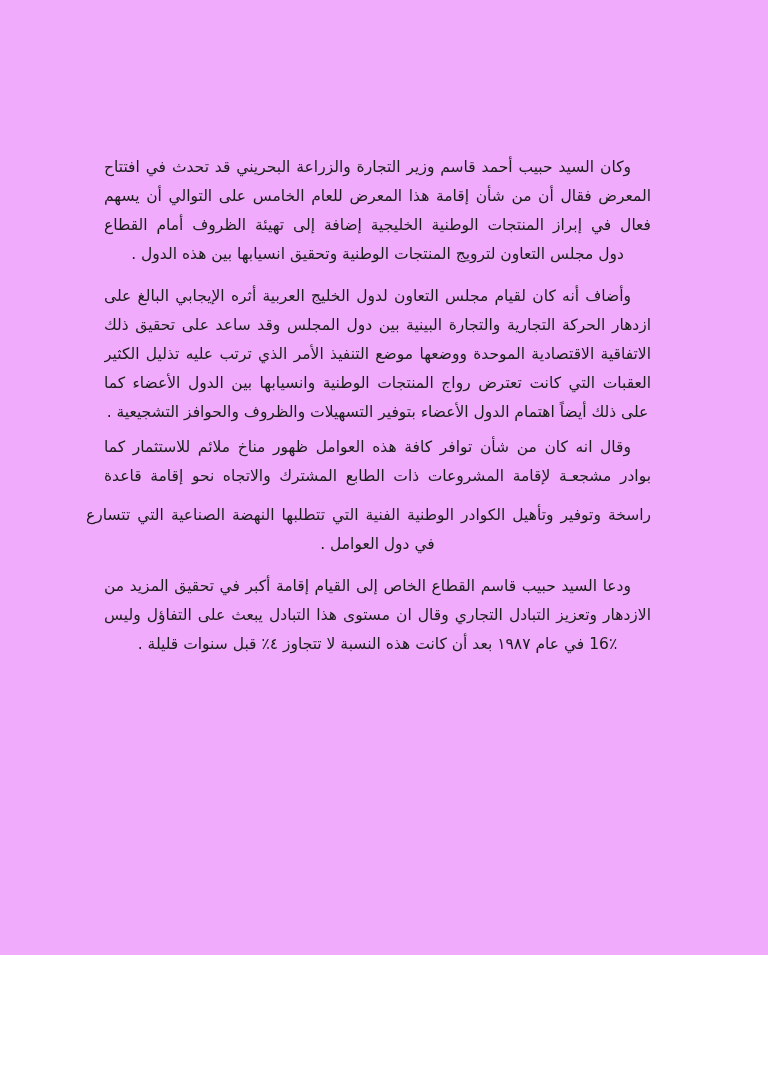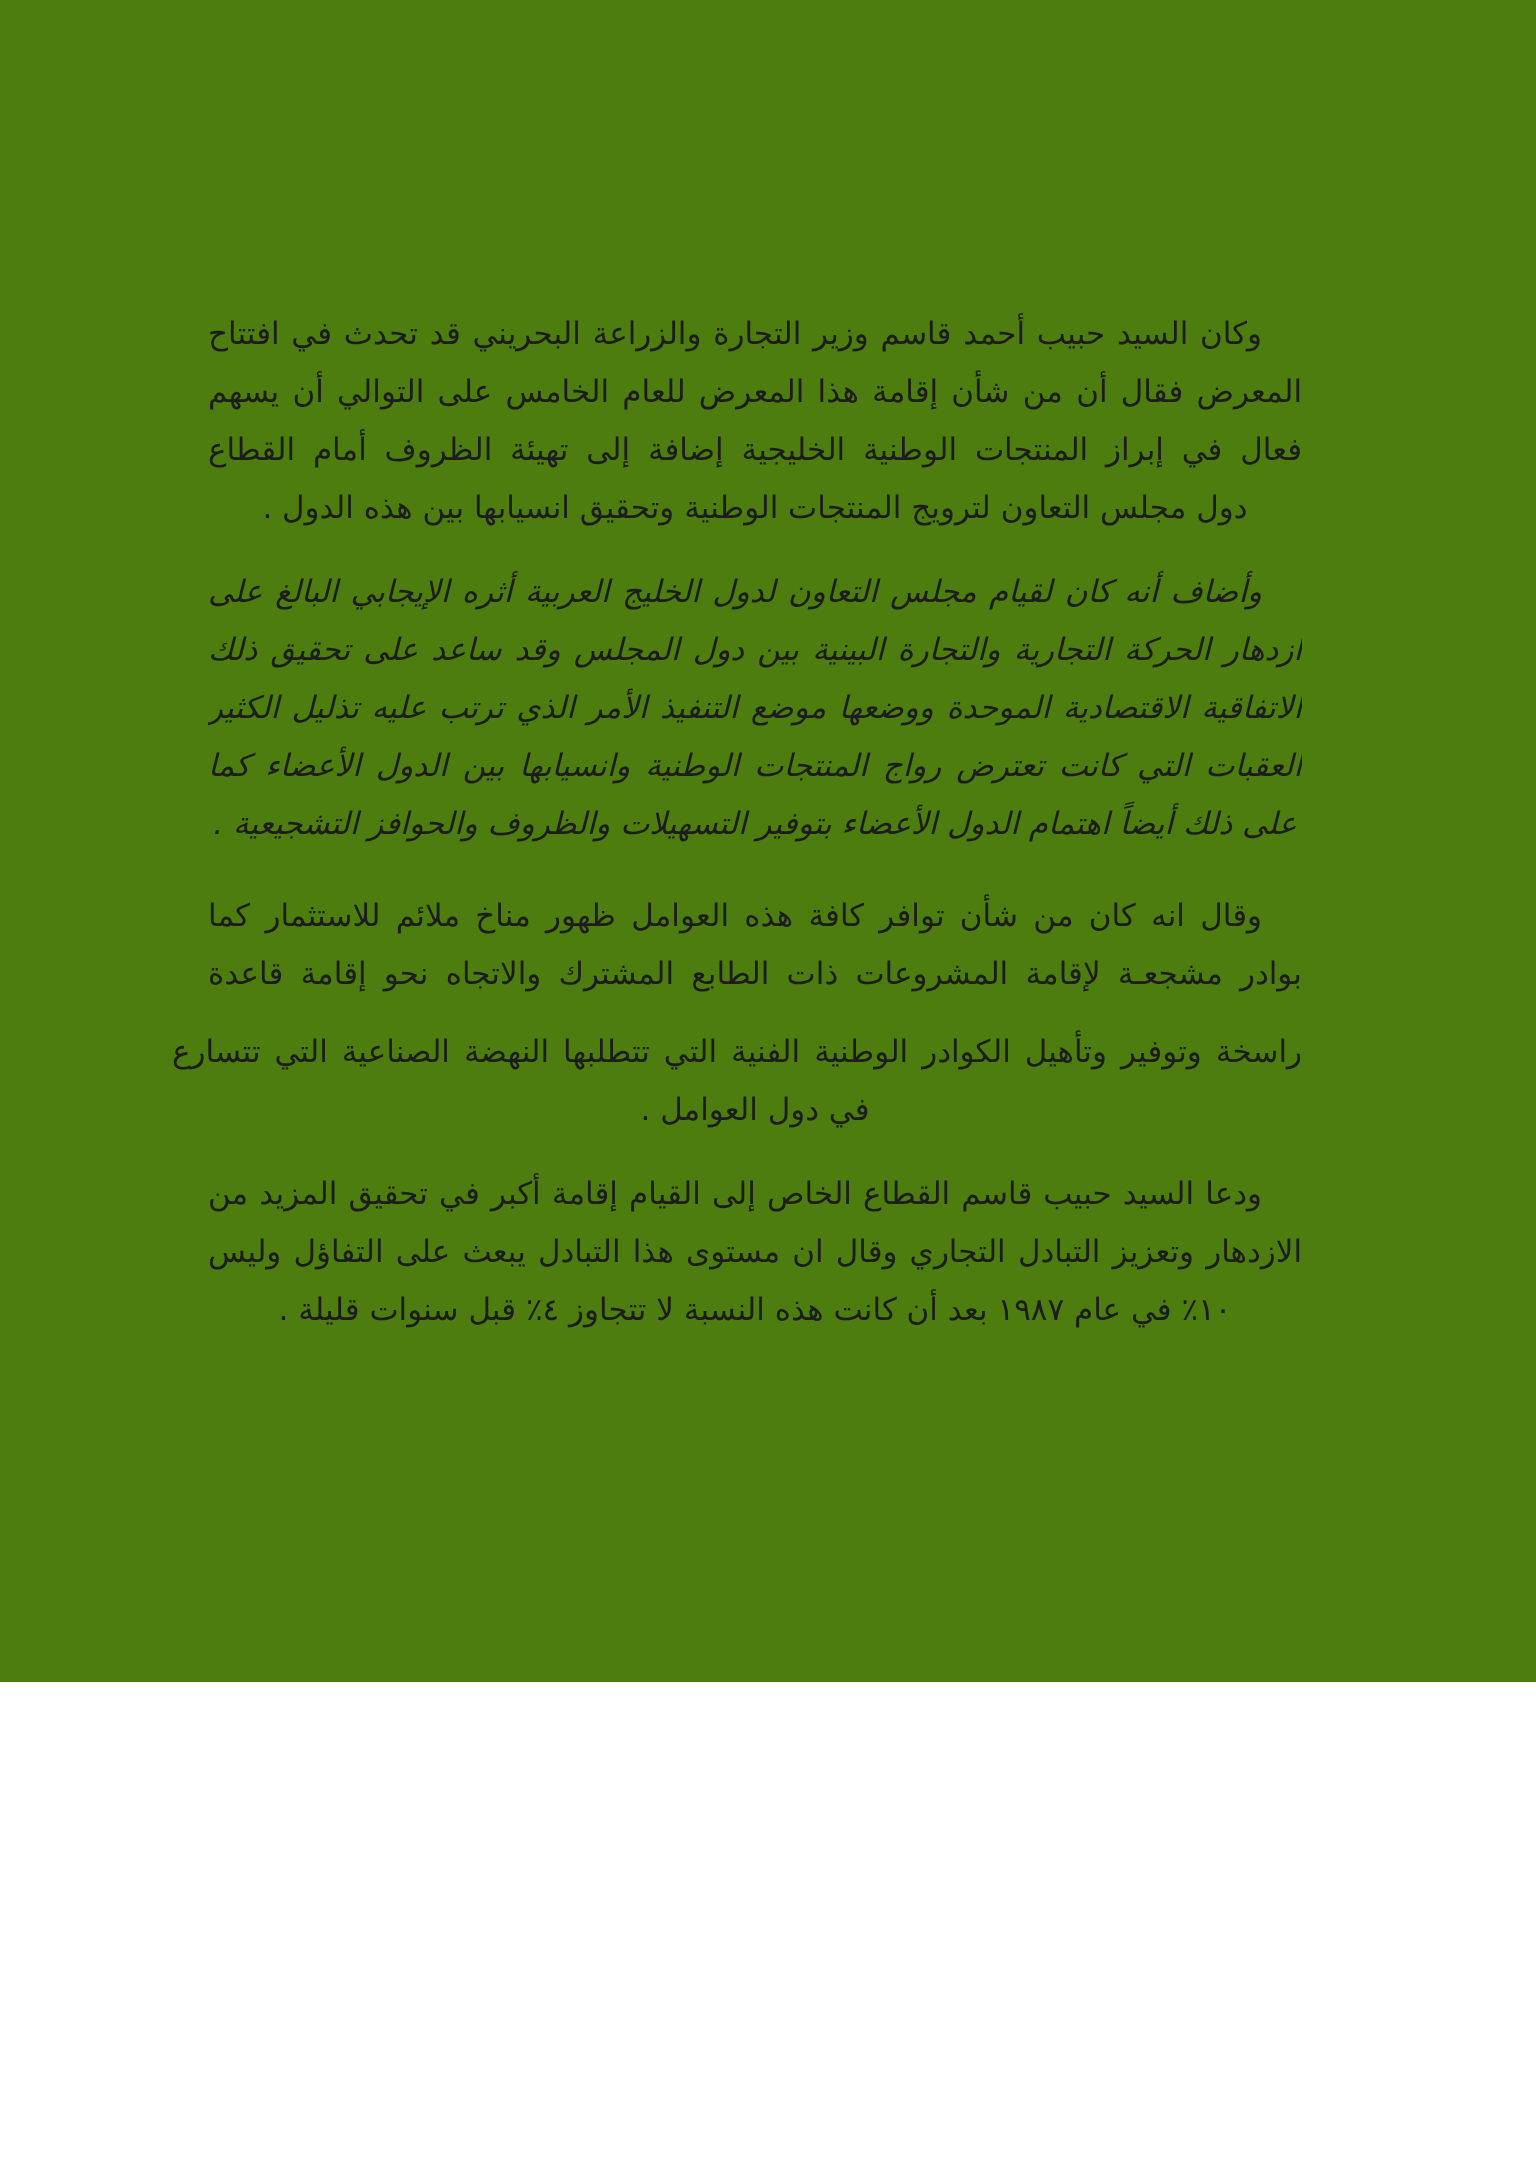--- a/index.html
+++ b/index.html
@@ -3,38 +3,38 @@
 <meta charset="utf-8">
 <style>
   html, body {
     margin: 0;
     padding: 0;
     background: #ffffff;
   }
   .page {
     position: relative;
     width: 768px;
-    height: 841px;
-    background: #4d7c0f;
+    height: 955px;
+    background: #f0abfc;
     color: #1c1c1c;
     font-family: "DejaVu Sans", sans-serif;
     overflow: hidden;
   }
   .text-block {
     position: absolute;
     top: 153px;
     left: 104px;
     width: 547px;
     direction: rtl;
     unicode-bidi: embed;
     font-size: 15.5px;
     line-height: 29px;
   }
   .para { margin: 0 0 13px 0; }
-  .para.gap-lg { margin-bottom: 17px; font-style: italic; }
+  .para.gap-lg { margin-bottom: 6px; }
   .para.gap-sm { margin-bottom: 10px; }
   .para:last-child { margin-bottom: 0; }
   .ln {
     height: 29px;
     overflow: hidden;
     white-space: normal;
     text-align: center; 
   }
   .ln.j {
     text-align: justify;
@@ -85,20 +85,20 @@
     </div>
 
     <div class="para">
       <div class="ln j overhang">راسخة وتوفير وتأهيل الكوادر الوطنية الفنية التي تتطلبها النهضة الصناعية التي تتسارع وتيرتها</div>
       <div class="ln">في دول العوامل .</div>
     </div>
 
     <div class="para">
       <div class="ln j first">ودعا السيد حبيب قاسم القطاع الخاص إلى القيام إقامة أكبر في تحقيق المزيد من</div>
       <div class="ln j">الازدهار وتعزيز التبادل التجاري وقال ان مستوى هذا التبادل يبعث على التفاؤل وليس أدل</div>
-      <div class="ln">١٠٪ في عام ١٩٨٧ بعد أن كانت هذه النسبة لا تتجاوز ٤٪ قبل سنوات قليلة .</div>
+      <div class="ln">16٪ في عام ١٩٨٧ بعد أن كانت هذه النسبة لا تتجاوز ٤٪ قبل سنوات قليلة .</div>
     </div>
 
   </div>
 
   <div class="page-number">٣</div>
 
 </div>
 
 </body></html>

